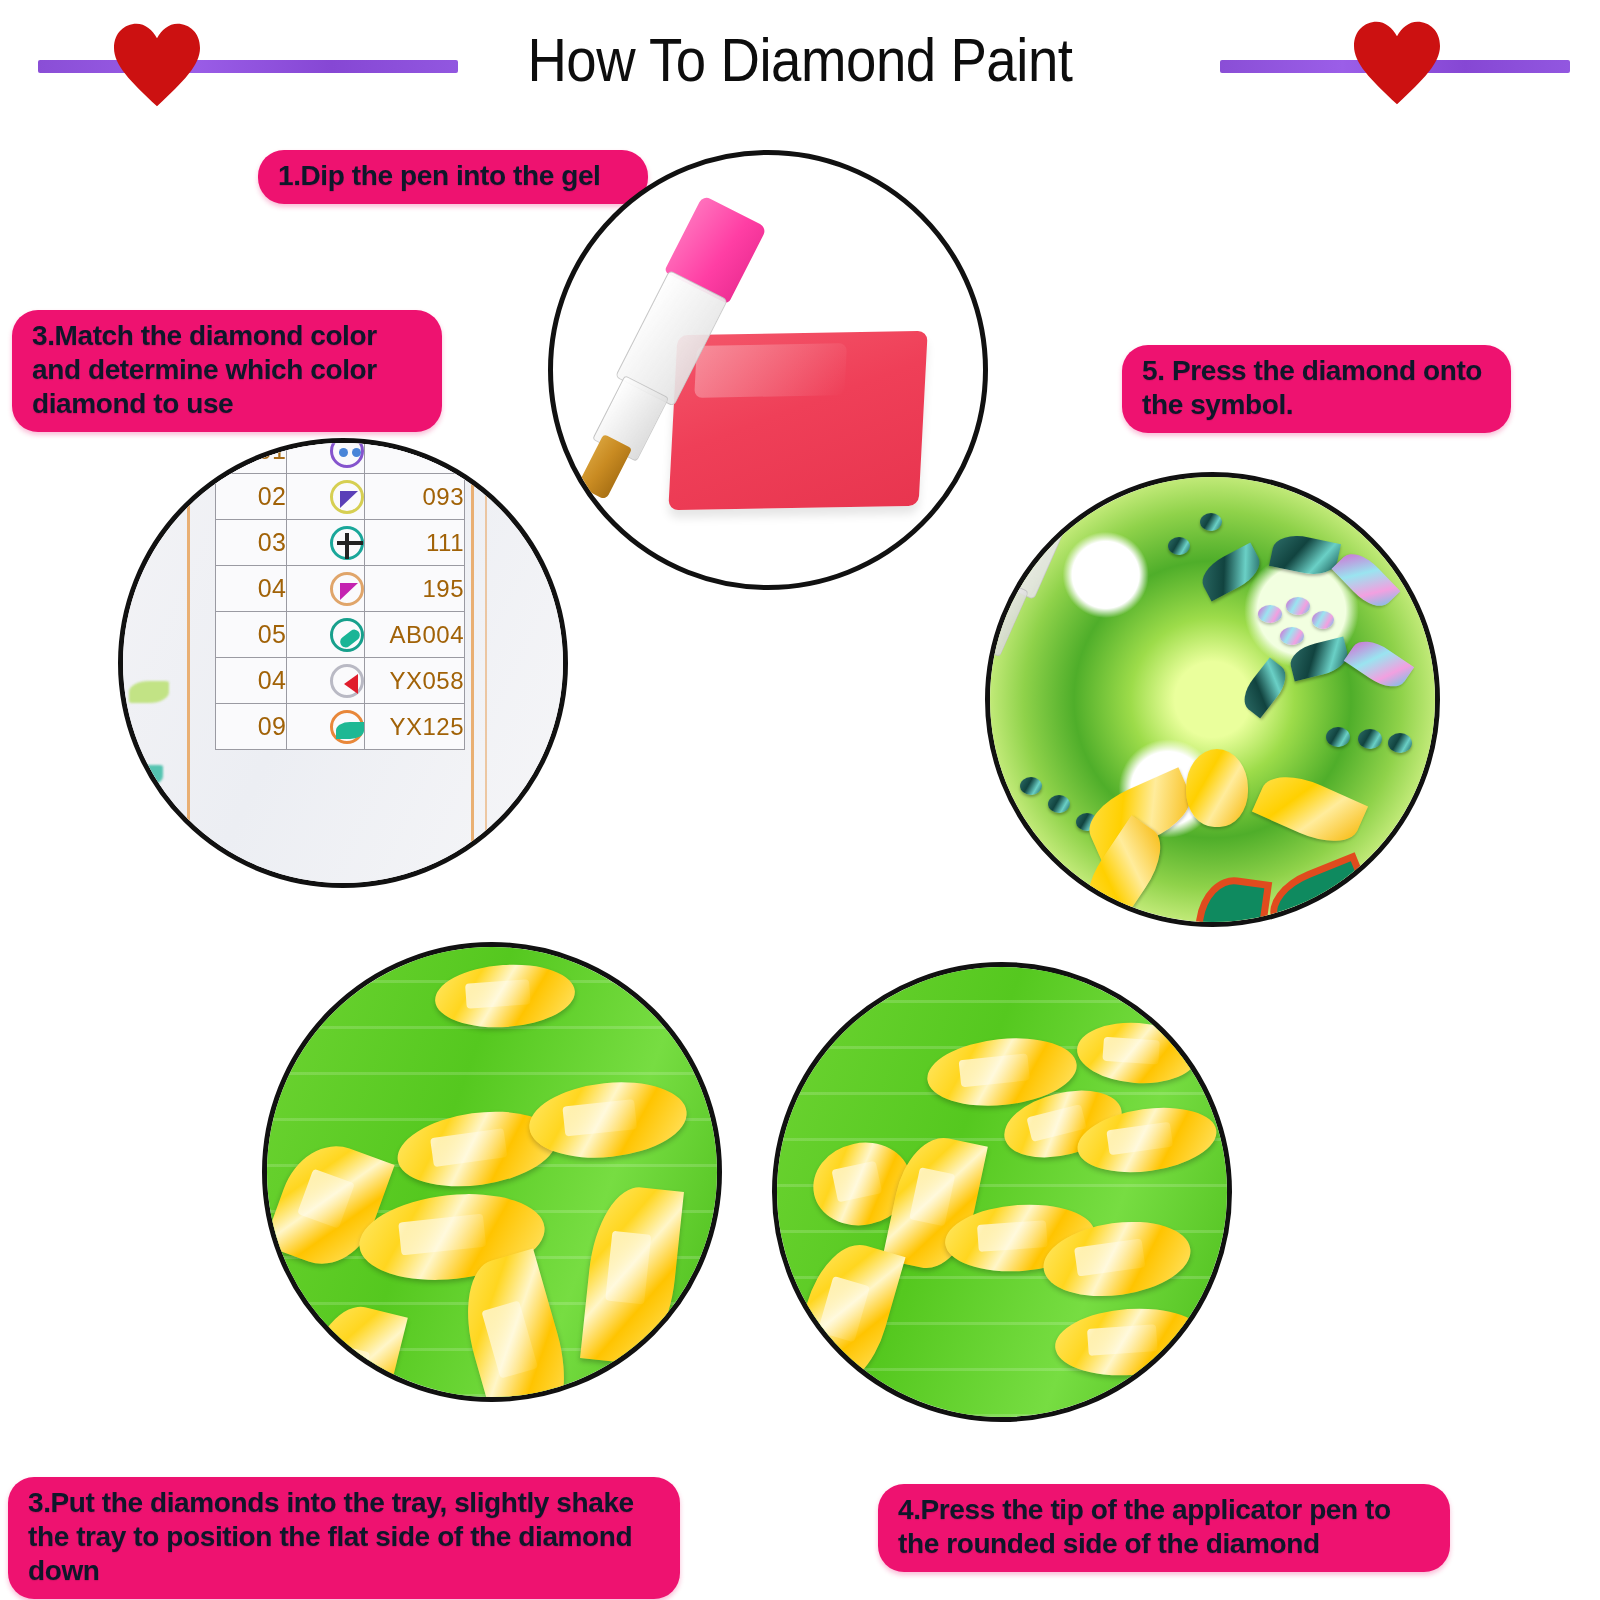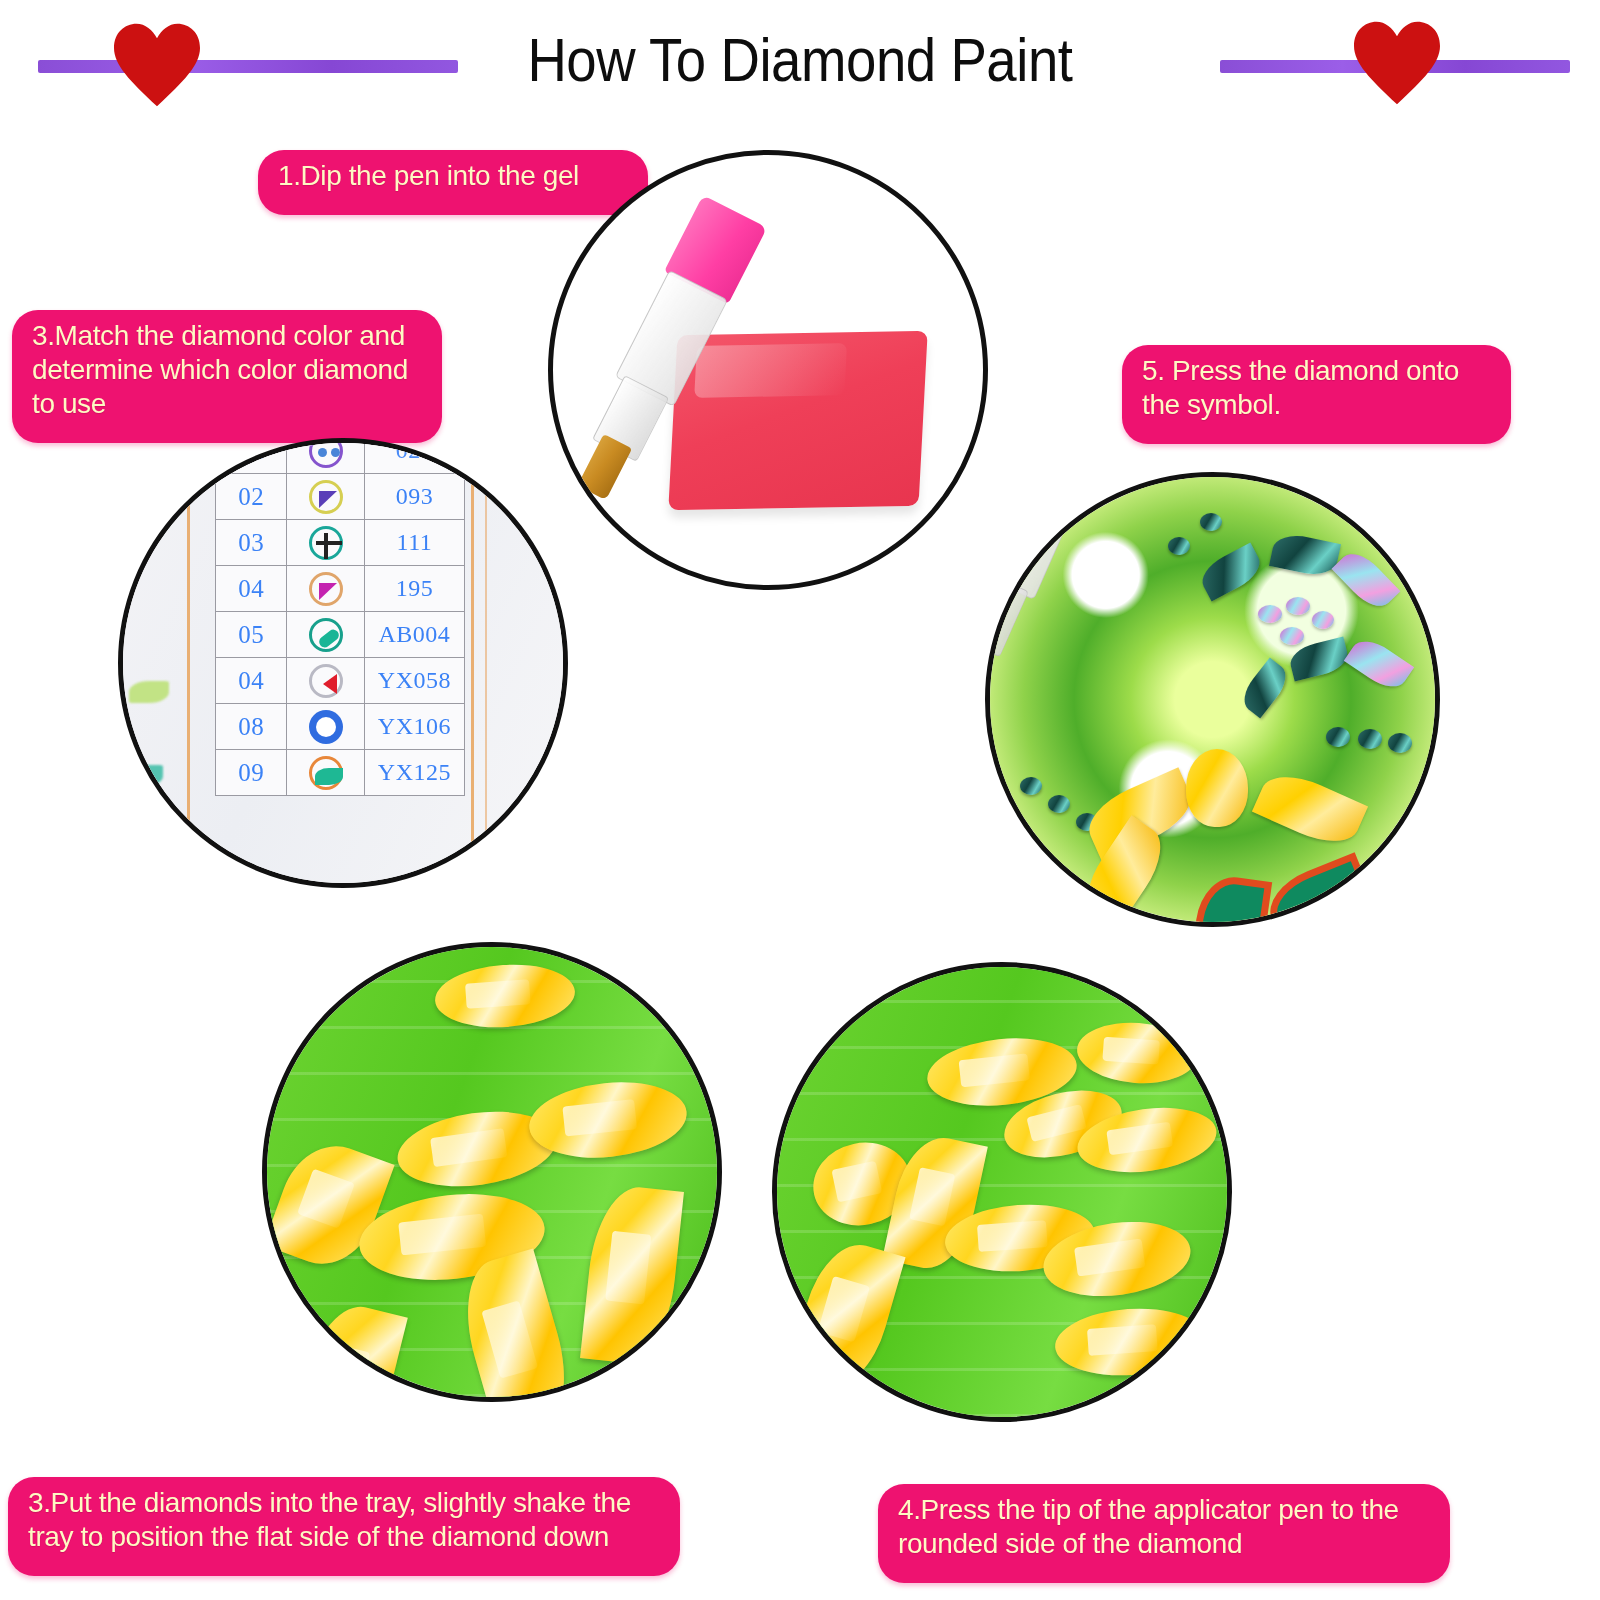--- a/index.html
+++ b/index.html
@@ -21,22 +21,22 @@
   .heart-right{left:1352px;top:20px;}
   .heart svg{width:100%;height:100%;display:block;}
   .title{position:absolute;left:0;top:24px;width:1600px;text-align:center;
          font-family:"Liberation Sans",sans-serif;
          font-size:62px;line-height:72px;color:#0d0d0d;letter-spacing:-0.5px;
          transform:scaleX(0.88);transform-origin:50% 50%;white-space:nowrap;}
 
   
   .label{
     position:absolute;background:#ee1270;border-radius:26px;
-    color:#fef9c3;font-size:28px;line-height:34px;font-weight:400;
-    padding:9px 20px 22px 20px;
+    color:#0f172a;font-size:28px;line-height:34px;font-weight:700;
+    padding:9px 20px 11px 20px;
     box-shadow:0 3px 5px rgba(238,18,112,.28);
     letter-spacing:-0.4px;text-shadow:0 1px 1px rgba(0,0,0,.13);
     box-sizing:border-box;
   }
   .label.l1{left:258px;top:150px;width:390px;}
   .label.l2{left:12px;top:310px;width:430px;}
   .label.l5{left:1122px;top:345px;width:389px;}
   .label.l3{left:8px;top:1477px;width:672px;}
   .label.l4{left:878px;top:1484px;width:572px;}
 
@@ -75,22 +75,22 @@
 
   
   .sheet{position:absolute;left:0;top:0;width:100%;height:100%;
          background:linear-gradient(115deg,#f3f3f6 0%,#eceef3 45%,#f6f6f8 100%);}
   .guide{position:absolute;top:0;bottom:0;width:3px;background:#e8a35c;opacity:.85;}
   .guide-a{left:64px;}
   .guide-b{left:348px;}
   .guide-c{left:362px;width:2px;opacity:.55;}
   .tbl{position:absolute;left:92px;top:-16px;width:250px;
        border-collapse:collapse;background:#fafafc;}
-  .tbl td{border:1px solid #9a9aa2;height:45px;padding:0;text-align:center;
-          font-size:25px;color:#3b82f6;font-family:Liberation Serif, serif;
+  .tbl td{border:1px solid #9a9aa2;height:45px;padding:0;text-align:right;
+          font-size:25px;color:#a16207;font-family:Liberation Sans, sans-serif;
           letter-spacing:.5px;}
   .tbl td.num{width:72px;}
   .tbl td.sym{width:78px;}
   .tbl td.code{width:100px;font-size:24px;}
   .sy{display:inline-block;width:34px;height:34px;border-radius:50%;
       position:relative;vertical-align:middle;box-sizing:border-box;}
   .blur-leaf{position:absolute;width:40px;height:22px;border-radius:50% 8% 50% 8%;
       filter:blur(1px);opacity:.8;}
 
   
@@ -199,25 +199,20 @@
               <td class="num">05</td>
               <td class="sym"><span class="sy" style="border:3px solid #17a08c;"><span style="position:absolute;left:6px;top:12px;width:22px;height:11px;border-radius:6px;background:#19b596;transform:rotate(-38deg);"></span></span></td>
               <td class="code">AB004</td>
             </tr>
             <tr>
               <td class="num">04</td>
               <td class="sym"><span class="sy" style="border:3px solid #b9b9c4;"><span style="position:absolute;left:11px;top:7px;width:0;height:0;border-right:14px solid #e01d2c;border-top:10px solid transparent;border-bottom:10px solid transparent;"></span></span></td>
               <td class="code">YX058</td>
             </tr>
             <tr>
-              <td class="num">08</td>
-              <td class="sym"><span class="sy" style="background:#2f6ce0;"><span style="position:absolute;left:7px;top:7px;width:20px;height:20px;border-radius:50%;background:#fff;"></span></span></td>
-              <td class="code">YX106</td>
-            </tr>
-            <tr>
               <td class="num">09</td>
               <td class="sym"><span class="sy" style="border:3px solid #e8873a;"><span style="position:absolute;left:3px;top:9px;width:28px;height:17px;border-radius:50% 0 50% 0;background:#1eb894;"></span></span></td>
               <td class="code">YX125</td>
             </tr>
           </tbody>
       </table>
     </div>
   </div>
 
   <div class="label l5">5.  Press the diamond onto the symbol.</div>

